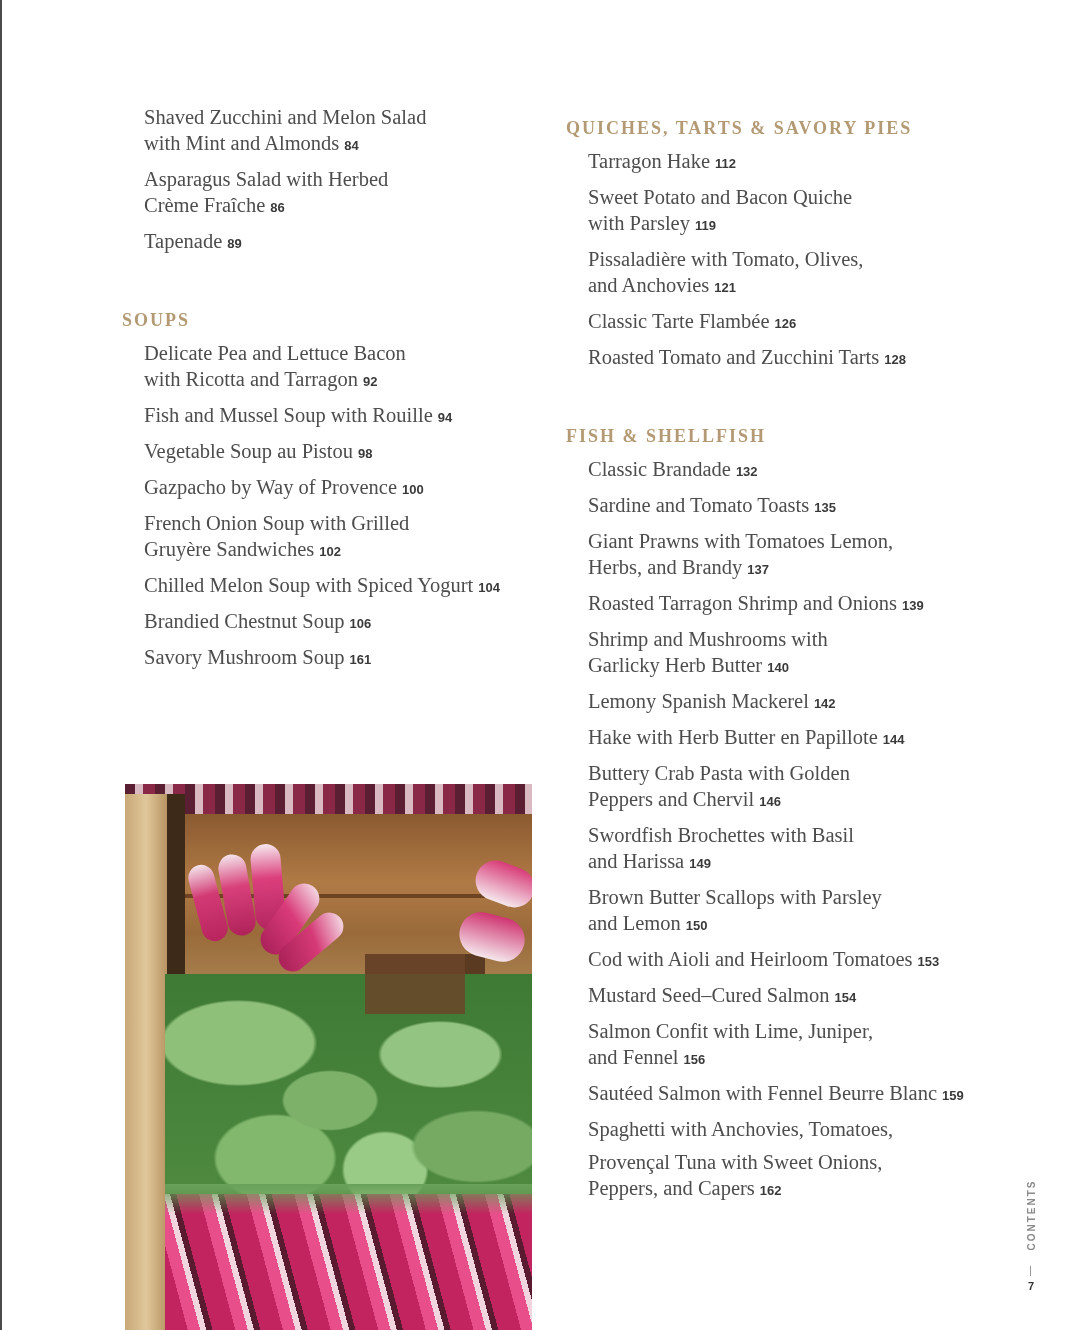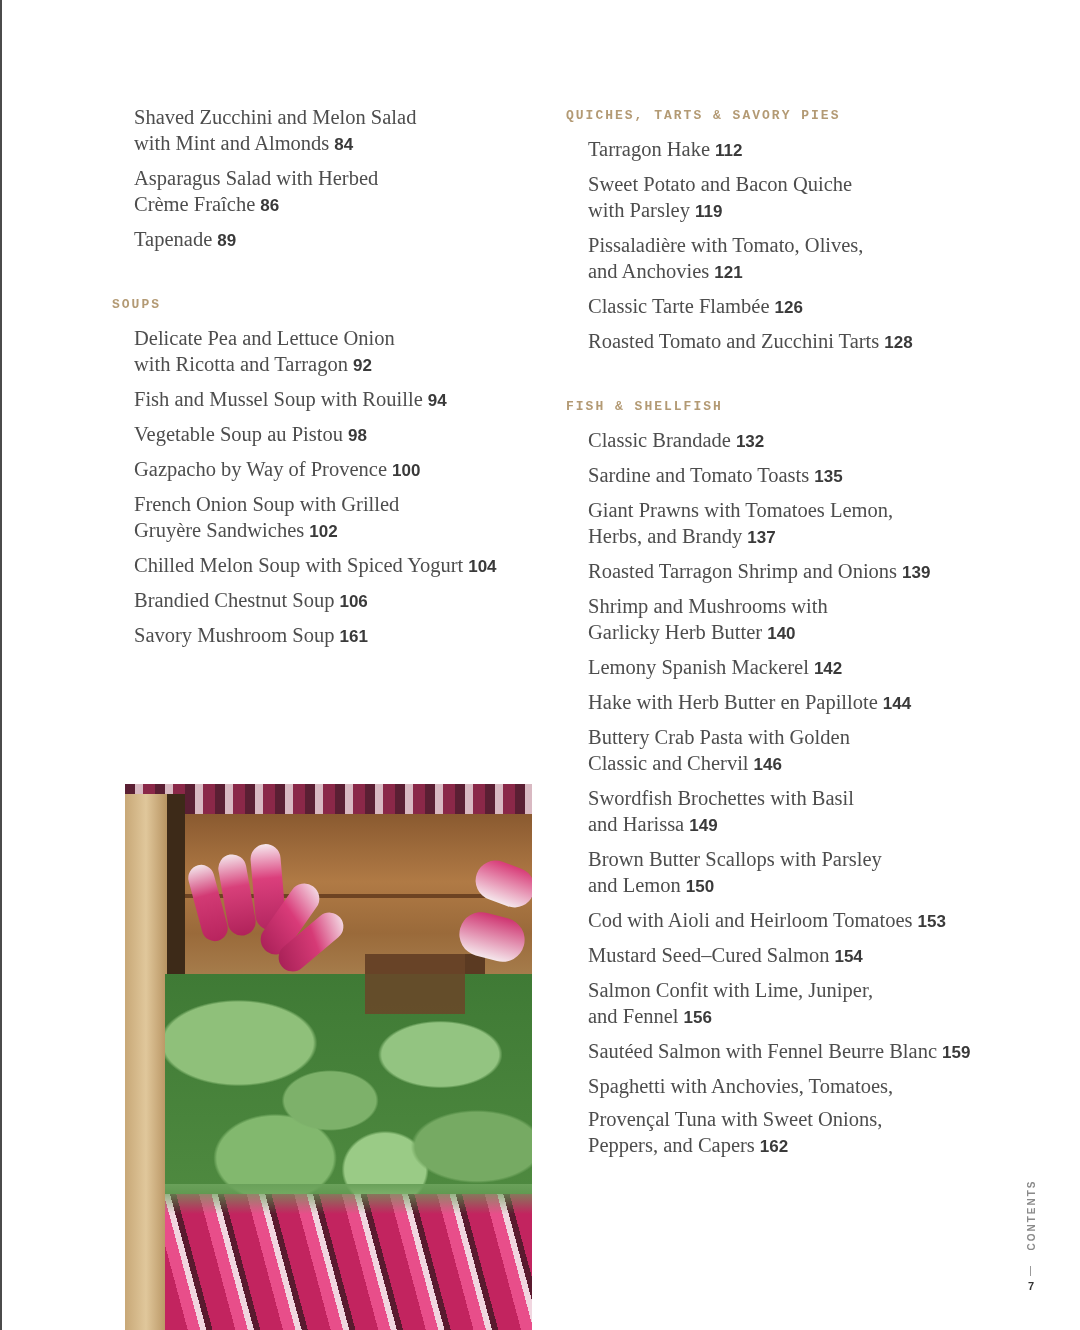--- a/index.html
+++ b/index.html
@@ -1,26 +1,26 @@
 <!DOCTYPE html>
 <html><head>
 <meta charset="utf-8">
 <style>
   html, body { margin:0; padding:0; }
   body { width:1080px; height:1330px; background:#ffffff; position:relative; overflow:hidden;
          font-family:"Liberation Serif", "DejaVu Serif", serif; color:#4a4a4a; }
   .left-border { position:absolute; left:0; top:0; width:2px; height:1330px; background:#4b4b4b; }
   .col { position:absolute; }
-  .col-left { left:112px; top:104px; width:420px; }
+  .col-left { left:122px; top:104px; width:420px; }
   .col-right { left:566px; top:104px; width:440px; }
-  .section-title { font-family:Liberation Mono, monospace; font-weight:bold;
-        color:#b39a74; font-size:13px; letter-spacing:2px; margin:0 0 8px 0; line-height:24px; }
+  .section-title { font-family:Liberation Serif, serif; font-weight:bold;
+        color:#b39a74; font-size:18px; letter-spacing:2px; margin:12px 0 8px 0; line-height:24px; }
   .entry { padding-left:22px; font-size:20.5px; line-height:26px; margin-bottom:7px; color:#4d4d4d; }
   .entry .line { display:block; white-space:nowrap; }
-  .page { font-family:"Liberation Sans", "DejaVu Sans", sans-serif; font-weight:bold; font-size:17px;
+  .page { font-family:"Liberation Sans", "DejaVu Sans", sans-serif; font-weight:bold; font-size:13px;
         color:#3a3a3a; margin-left:5px; }
   .gap { height:34px; }
   .photo { position:absolute; left:125px; top:784px; width:407px; height:546px; overflow:hidden;
         background:#6b4a2e; }
   .photo div { position:absolute; }
   .side-label { position:absolute; left:1018px; top:1170px; width:26px; height:130px; }
   .side-label .txt { position:absolute; left:13px; top:45px; transform:translate(-50%,-50%) rotate(-90deg);
         font-family:"Liberation Sans", "DejaVu Sans", sans-serif; font-weight:bold; font-size:10px;
         letter-spacing:2px; color:#8a8a8a; white-space:nowrap; }
   .side-label .bar { position:absolute; left:12px; top:96px; width:1px; height:10px; background:#9a9a9a; }
@@ -45,21 +45,21 @@
     <div class="entry">
       <span class="line"><span>Tapenade</span><span class="page">89</span></span>
     </div>
   </div>
 
   <div class="gap" style="height:32px"></div>
 
   <div>
     <div class="section-title">SOUPS</div>
     <div class="entry">
-      <span class="line">Delicate Pea and Lettuce Onion</span>
+      <span class="line">Delicate Pea and Lettuce Bacon</span>
       <span class="line"><span>with Ricotta and Tarragon</span><span class="page">92</span></span>
     </div>
     <div class="entry">
       <span class="line"><span>Fish and Mussel Soup with Rouille</span><span class="page">94</span></span>
     </div>
     <div class="entry">
       <span class="line"><span>Vegetable Soup au Pistou</span><span class="page">98</span></span>
     </div>
     <div class="entry">
       <span class="line"><span>Gazpacho by Way of Provence</span><span class="page">100</span></span>
@@ -152,21 +152,21 @@
       <span class="line"><span>Garlicky Herb Butter</span><span class="page">140</span></span>
     </div>
     <div class="entry">
       <span class="line"><span>Lemony Spanish Mackerel</span><span class="page">142</span></span>
     </div>
     <div class="entry">
       <span class="line"><span>Hake with Herb Butter en Papillote</span><span class="page">144</span></span>
     </div>
     <div class="entry">
       <span class="line">Buttery Crab Pasta with Golden</span>
-      <span class="line"><span>Classic and Chervil</span><span class="page">146</span></span>
+      <span class="line"><span>Peppers and Chervil</span><span class="page">146</span></span>
     </div>
     <div class="entry">
       <span class="line">Swordfish Brochettes with Basil</span>
       <span class="line"><span>and Harissa</span><span class="page">149</span></span>
     </div>
     <div class="entry">
       <span class="line">Brown Butter Scallops with Parsley</span>
       <span class="line"><span>and Lemon</span><span class="page">150</span></span>
     </div>
     <div class="entry">

